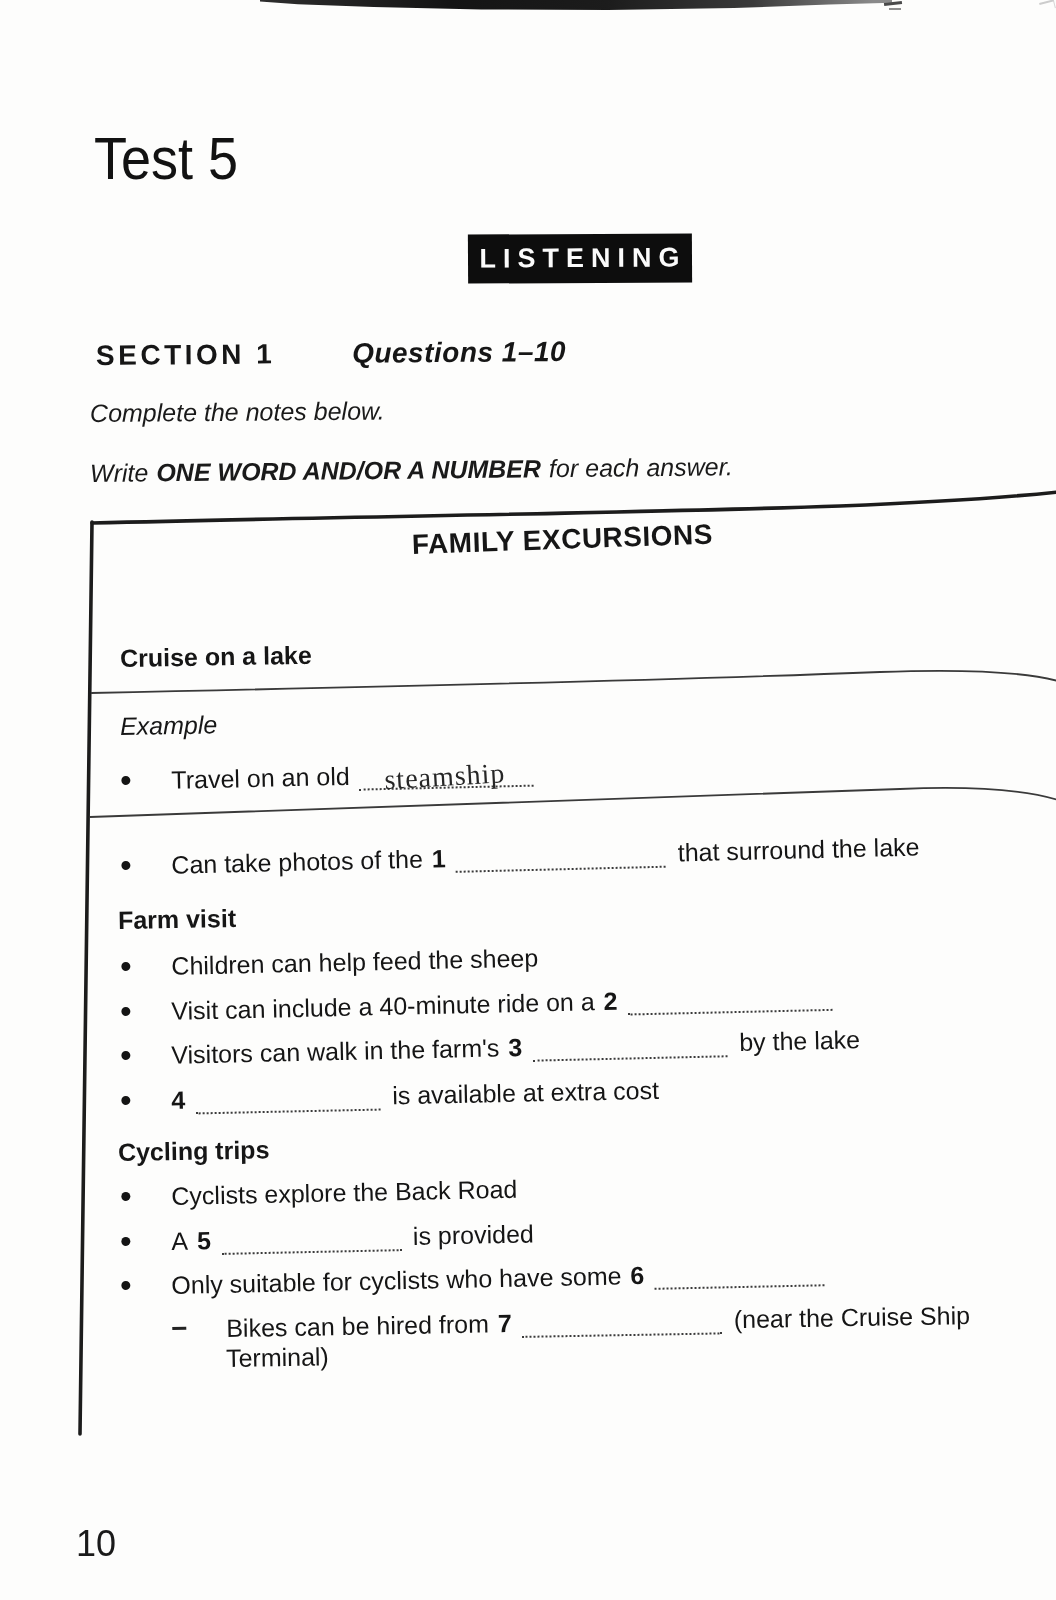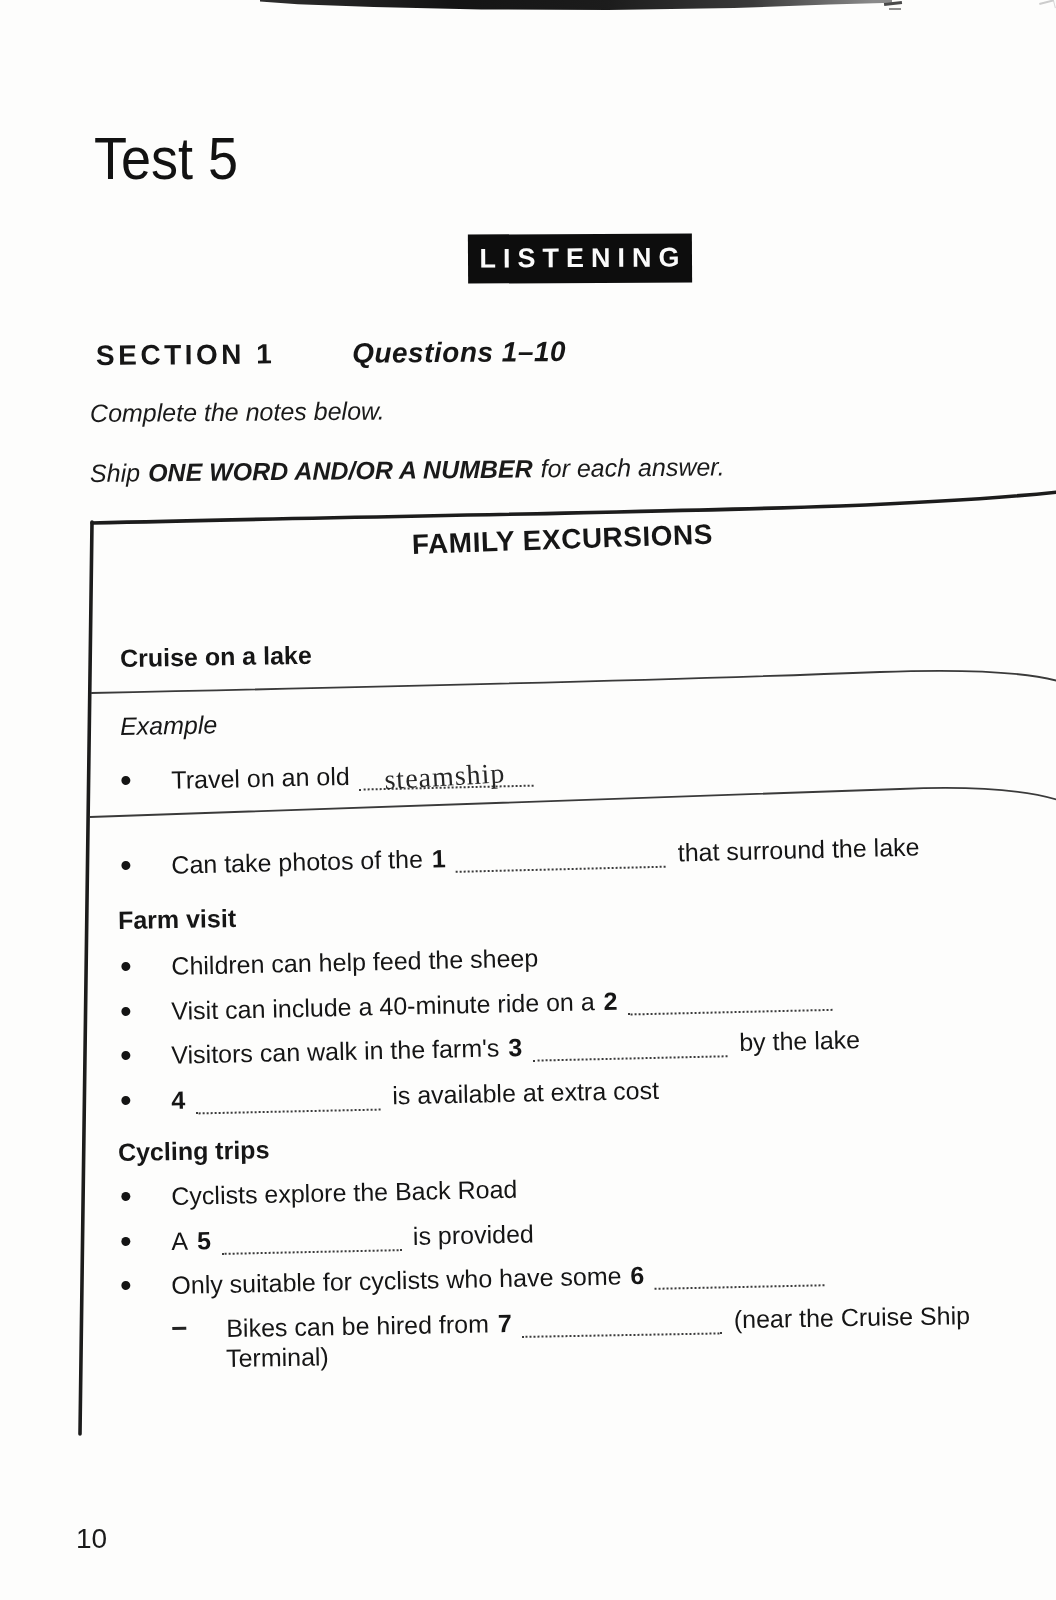--- a/index.html
+++ b/index.html
@@ -80,21 +80,21 @@
   .it-q2     { left:121px; top:995px; transform:rotate(-1.3deg); }
   .it-q3     { left:121px; top:1039px; transform:rotate(-1.3deg); }
   .it-q4     { left:121px; top:1084px; transform:rotate(-1.2deg); }
   .it-cyc1   { left:121px; top:1180px; transform:rotate(-1.2deg); }
   .it-q5     { left:121px; top:1225px; transform:rotate(-1.2deg); }
   .it-q6     { left:121px; top:1269px; transform:rotate(-1.2deg); }
   .it-q7     { left:172px; top:1312px; transform:rotate(-1deg); }
   .terminal-line { position:absolute; left:226px; top:1341px; font-size:25px; line-height:34px;
     transform:rotate(-1deg); transform-origin:left center; }
 
-  .page-num { position:absolute; left:76px; top:1523px; font-size:28px; color:#1a1a1a; }
+  .page-num { position:absolute; left:76px; top:1523px; font-size:36px; color:#1a1a1a; }
 </style>
 </head>
 <body>
 
 <div class="page">
 
   <div class="scan-band"></div>
   <div class="band-dash1"></div>
   <div class="band-dash2"></div>
   <div class="corner-mark"></div>
@@ -102,21 +102,21 @@
   <h1 class="test-title">Test 5</h1>
 
   <div class="badge">LISTENING</div>
 
   <div class="section-row">
     <span class="section-label">SECTION 1</span>
     <span class="questions-label">Questions 1–10</span>
   </div>
 
   <p class="instr instr1">Complete the notes below.</p>
-  <p class="instr instr2"><span>Ship</span><b>ONE WORD AND/OR A NUMBER</b><span>for each answer.</span></p>
+  <p class="instr instr2"><span>Write</span><b>ONE WORD AND/OR A NUMBER</b><span>for each answer.</span></p>
 
   <svg class="box-lines" width="1056" height="1600" viewBox="0 0 1056 1600">
     <path d="M 92 523 C 380 516 640 513 840 506 C 940 502 1010 497 1058 492" fill="none" stroke="#1c1c1c" stroke-width="3.6" stroke-linecap="round"></path>
     <path d="M 92 522 L 80 1434" fill="none" stroke="#1c1c1c" stroke-width="3.6" stroke-linecap="round"></path>
     <path d="M 91 693 C 380 687 650 681 880 672 C 960 669 1020 671 1058 681" fill="none" stroke="#3a3a3a" stroke-width="1.8"></path>
     <path d="M 90 817 C 380 809 650 799 900 789 C 970 786 1025 790 1058 800" fill="none" stroke="#3a3a3a" stroke-width="1.8"></path>
   </svg>
 
   <div class="box-title">FAMILY EXCURSIONS</div>
 

